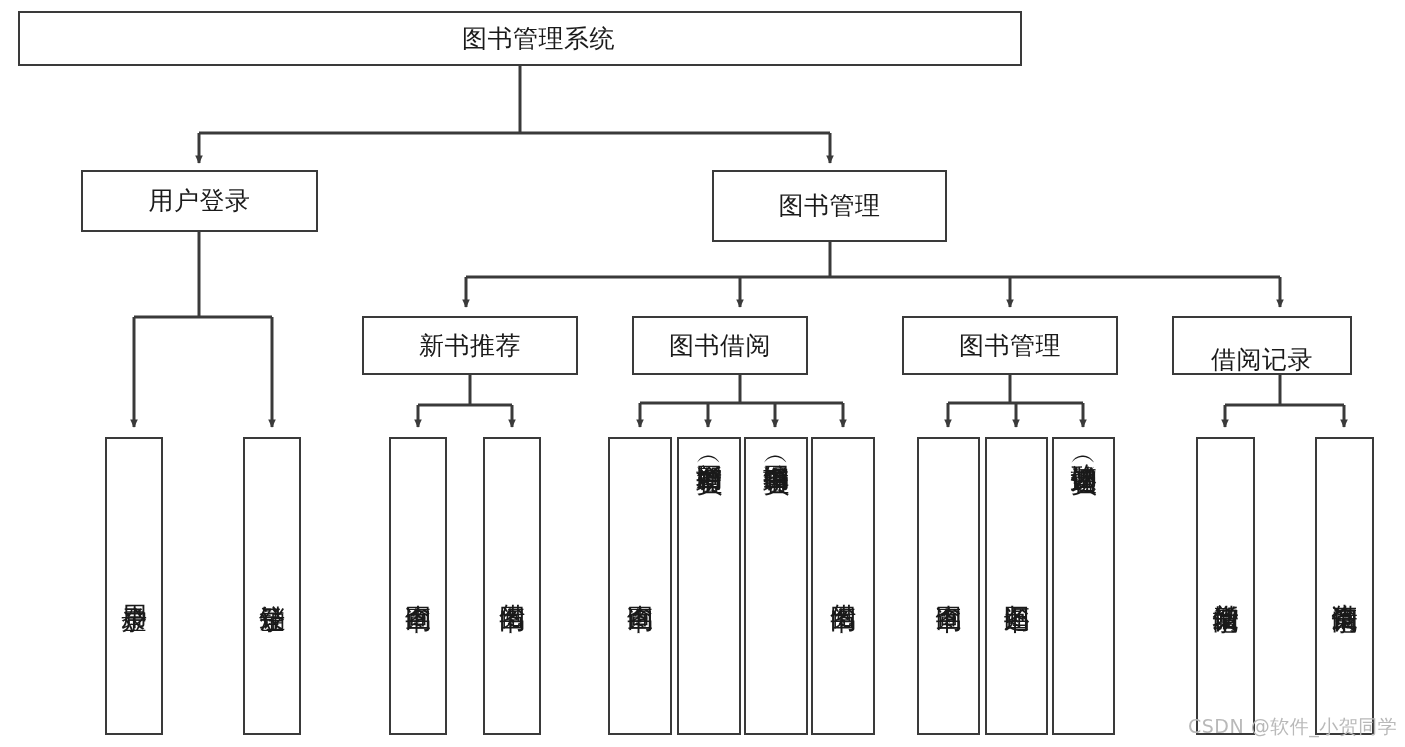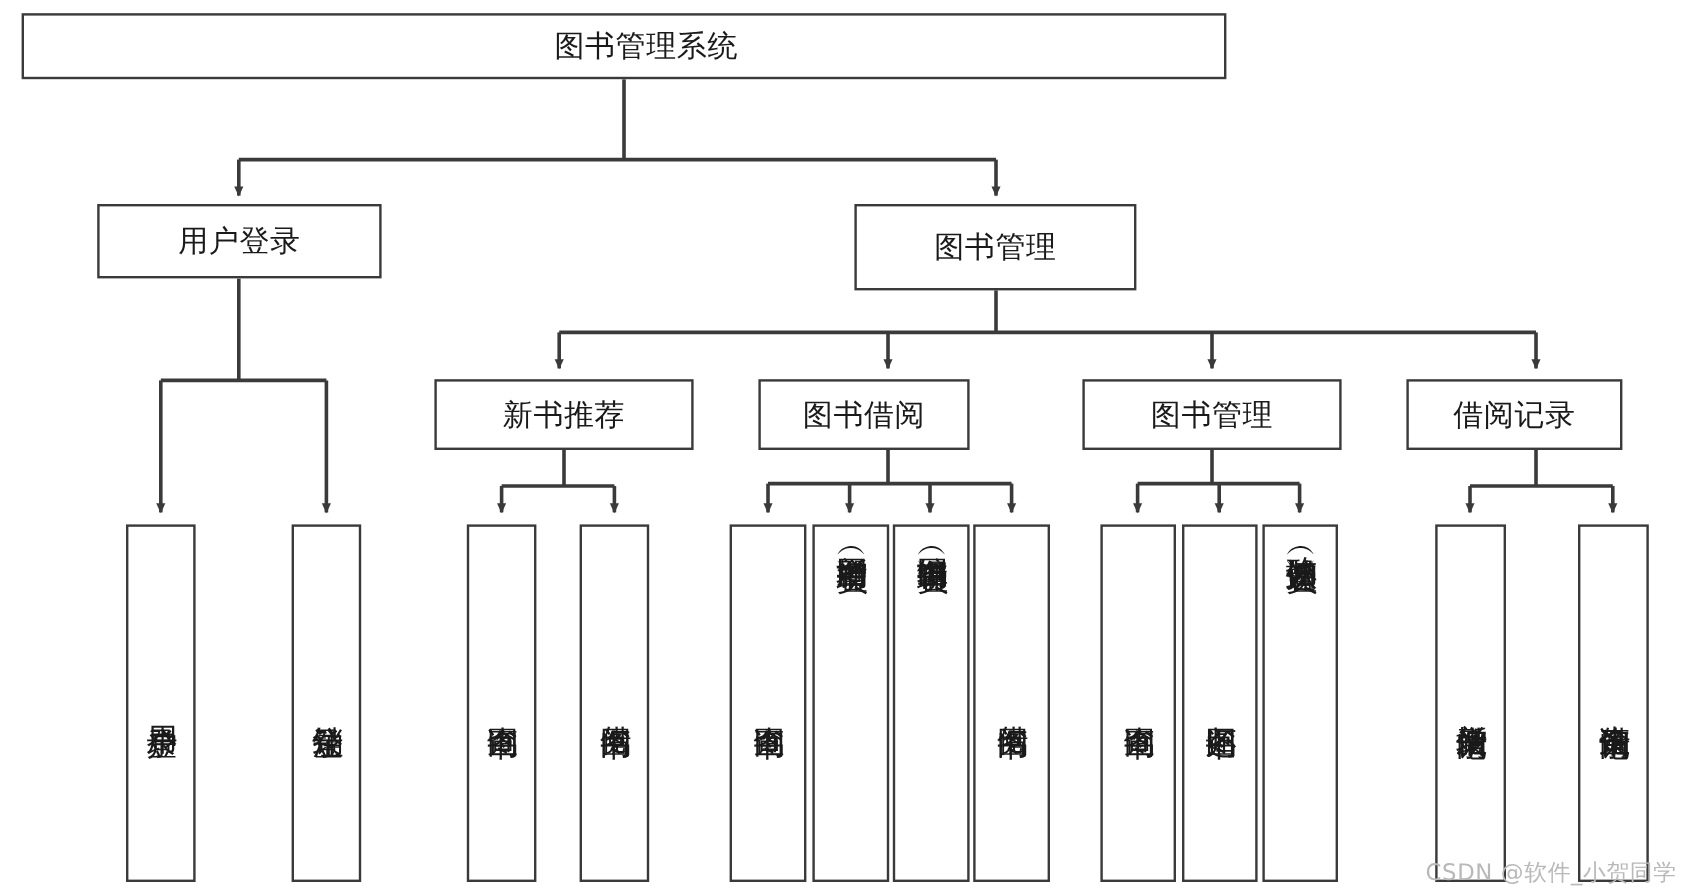--- a/index.html
+++ b/index.html
@@ -136,21 +136,21 @@
 
   <div class="node horiz" style="left:362px; top:316px; width:216px; height:59px;align-items:center;">
     <span>新书推荐</span>
   </div>
   <div class="node horiz" style="left:632px; top:316px; width:176px; height:59px;">
     <span>图书借阅</span>
   </div>
   <div class="node horiz" style="left:902px; top:316px; width:216px; height:59px;">
     <span>图书管理</span>
   </div>
-  <div class="node horiz" style="left:1172px; top:316px; width:180px; height:59px;">
+  <div class="node horiz" style="left:1172px; top:316px; width:180px; height:59px;align-items:flex-end;">
     <span>借阅记录</span>
   </div>
 
   <div class="node vert center" style="left:105px; top:437px; width:58px; height:298px;">
     <span class="vlabel">用户登录</span>
   </div>
   <div class="node vert center" style="left:243px; top:437px; width:58px; height:298px;">
     <span class="vlabel">注销登录</span>
   </div>
 

